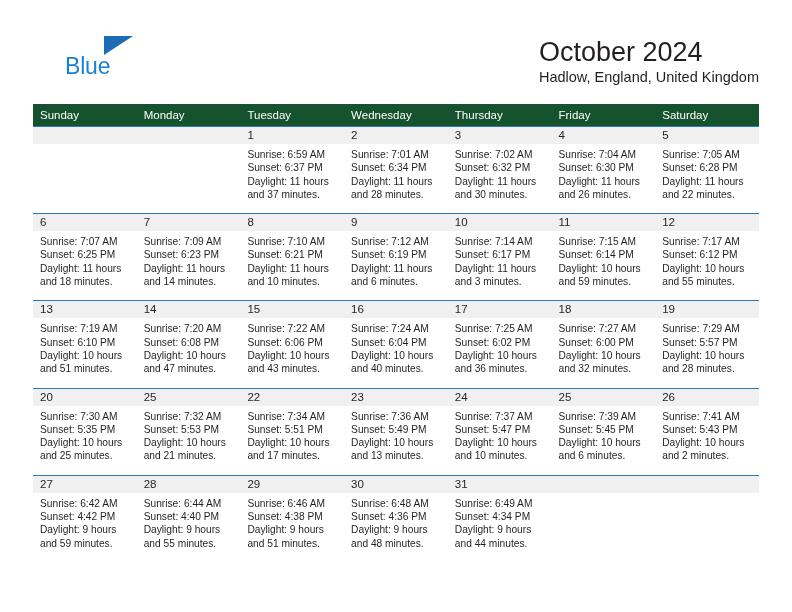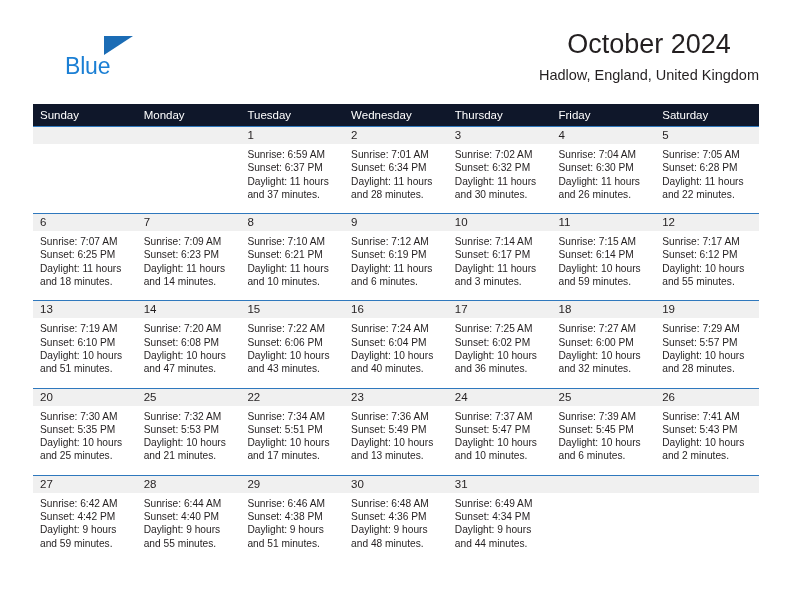--- a/index.html
+++ b/index.html
@@ -62,49 +62,48 @@
     top: 21px;
     font-size: 23px;
     letter-spacing: -0.2px;
     color: #1b7fd4;
     font-family: Liberation Sans, sans-serif;
   }
 
   .titles {
     position: absolute;
     right: 0;
-    top: 0;
-    text-align: center;
+    top: 8px;
+    text-align: left;
   }
   .month-title {
     font-size: 27px;
     color: #231f20;
     line-height: 32px;
     white-space: nowrap;
   }
   .location-sub {
-    margin-top: 6px;
     font-size: 14.5px;
     color: #231f20;
     line-height: 18px;
     white-space: nowrap;
   }
 
   
   .calendar {
     position: absolute;
     left: 33px;
     top: 104px;
     width: 726px;
     border-collapse: collapse;
     table-layout: fixed;
   }
 
   .calendar th {
-    background: #0f172a;
+    background: #14532d;
     color: #ffffff;
     font-size: 11.5px;
     font-weight: normal;
     text-align: left;
     padding: 4px 0 5px 7px;
     height: 13px;
     border: none;
   }
 
   .calendar td {

